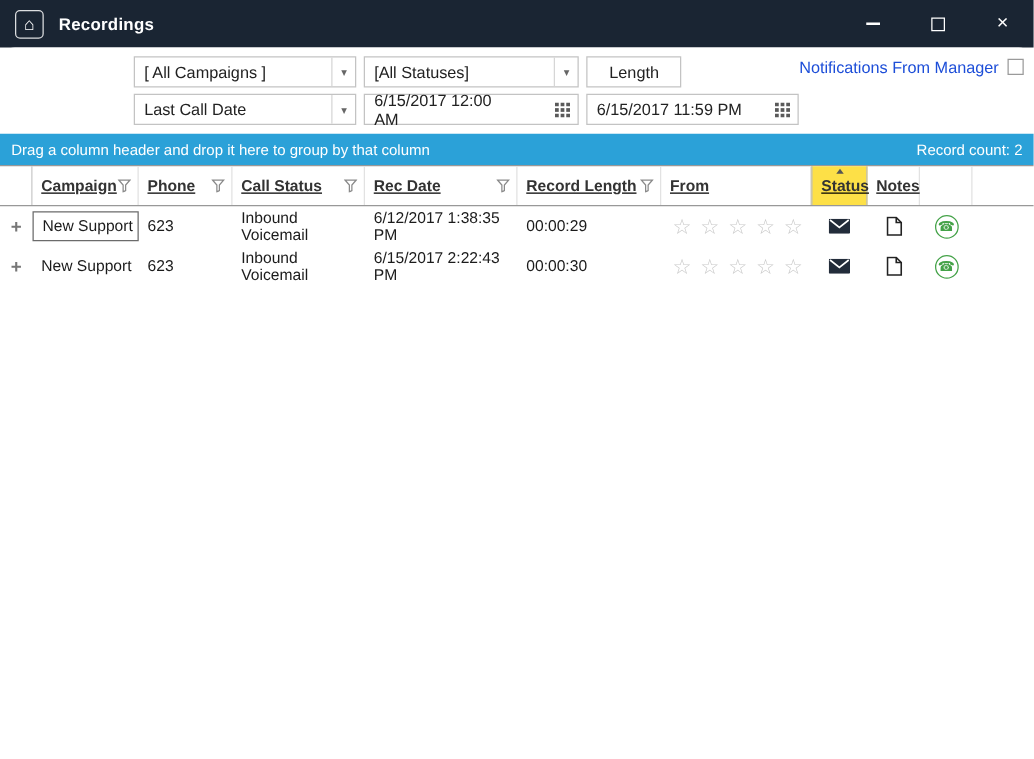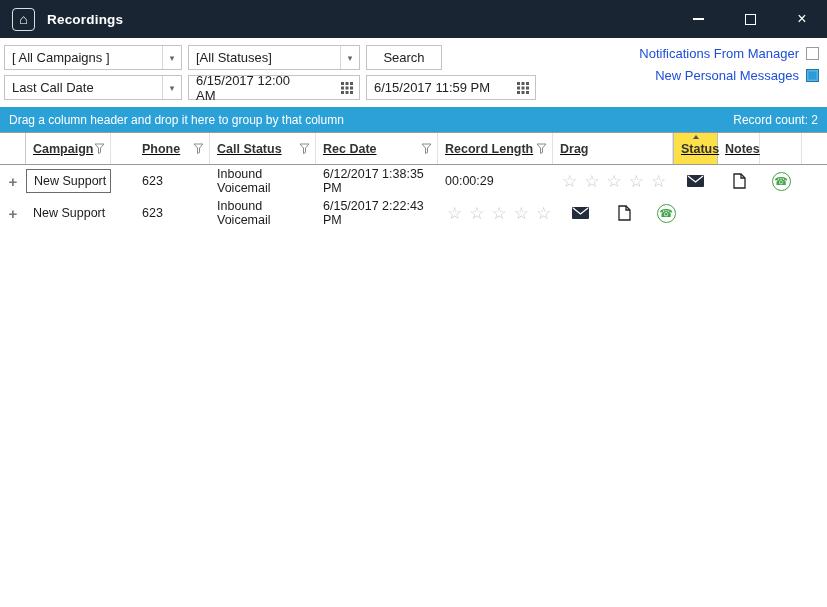--- a/index.html
+++ b/index.html
@@ -14,21 +14,21 @@
               font-size:14px; color:#fff; }
   .app-title { font-size:13.5px; font-weight:bold; margin-left:12px; letter-spacing:.2px; }
   .win-controls { margin-left:auto; display:flex; align-items:center; }
   .win-btn { width:26px; height:26px; margin-left:26px; display:flex; align-items:center;
              justify-content:center; color:#fff; cursor:default; }
   .min-glyph { width:11px; height:1.6px; background:#fff; display:inline-block; }
   .max-glyph { width:11px; height:11px; border:1.4px solid #fff; display:inline-block; }
   .close-glyph { font-size:16px; line-height:1; }
 
   
-  .toolbar { display:flex; justify-content:space-between; padding:7px 8px 7px 4px; background:#fff;border-radius:12px; }
+  .toolbar { display:flex; justify-content:flex-end; padding:7px 8px 7px 4px; background:#fff;border-radius:12px; }
   .toolbar-left { display:flex; flex-direction:column; gap:5px; }
   .toolbar-row { display:flex; gap:6px; }
   .field { height:25px; border:1px solid #c3c3c3; background:#fff; display:flex;
            align-items:center; font-size:13px; color:#222; }
   .dropdown { justify-content:space-between; }
   .dropdown .dd-text { padding-left:7px; }
   .dd-arrow { width:19px; align-self:stretch; display:flex; align-items:center;
               justify-content:center; font-size:9px; color:#666; border-left:1px solid #d6d6d6; }
   .w178 { width:178px; } .w172 { width:172px;gap:44px; } .w170 { width:170px; }
   .datefield { justify-content:space-between; padding:0 6px 0 7px; }
@@ -46,21 +46,21 @@
   
   .grid-header { display:flex; height:33px; border-top:1px solid #989898;
                  border-bottom:1px solid #989898; align-items:stretch;text-decoration:underline; }
   .hcell { display:flex; align-items:center; font-size:12.5px; font-weight:bold; color:#333;
            padding-left:7px; padding-right:5px; border-right:1px solid #e2e2e2; position:relative; }
   .hcell .hlabel { flex:1; }
   .hcell.sorted-col { background:#fde047; border-left:1px solid #bdbdbd; border-right:1px solid #bdbdbd; }
   .sort-arrow { position:absolute; top:2px; left:50%; margin-left:-3px; width:0; height:0;
                 border-left:3.5px solid transparent; border-right:3.5px solid transparent;
                 border-bottom:4.5px solid #555; }
-  .col-exp{width:26px;} .col-campaign{width:85px;} .col-phone{width:75px;margin-left:24px;}
+  .col-exp{width:26px;} .col-campaign{width:85px;} .col-phone{width:75px;}
   .col-callstatus{width:106px;} .col-recdate{width:122px;} .col-reclen{width:115px;}
   .col-rate{width:120px;} .col-status{width:45px;} .col-notes{width:42px;}
   .col-action{width:42px;} .col-filler{flex:1; border-right:none;}
   .hcell.col-exp { border-right:1px solid #c9c9c9; }
 
   .grid-row { display:flex; height:32px; align-items:center; font-size:12.5px; color:#1b1b1b; }
   .gcell { display:flex; align-items:center; padding-left:7px; height:100%; }
   .gcell.center { justify-content:center; padding-left:0; }
   .expander { color:#777; font-size:15px; font-weight:bold; }
   .focused-cell { border:1px solid #6b6b6b; height:24px; align-self:center; }
@@ -96,21 +96,21 @@
   <div class="toolbar-left">
     <div class="toolbar-row">
       <div class="field dropdown w178">
         <span class="dd-text">[ All Campaigns ]</span>
         <span class="dd-arrow">▾</span>
       </div>
       <div class="field dropdown w172">
         <span class="dd-text">[All Statuses]</span>
         <span class="dd-arrow">▾</span>
       </div>
-      <div class="btn">Search</div>
+      <div class="btn">Length</div>
     </div>
     <div class="toolbar-row">
       <div class="field dropdown w178">
         <span class="dd-text">Last Call Date</span>
         <span class="dd-arrow">▾</span>
       </div>
       <div class="field datefield w172">
         <span>6/15/2017 12:00 AM</span>
         <span class="icon-flex">
           <svg width="12" height="12" viewBox="0 0 12 12" fill="#5a5a5a">
@@ -142,24 +142,20 @@
           </svg>
         </span>
       </div>
     </div>
   </div>
   <div class="toolbar-right">
     <div class="check-row">
       <span>Notifications From Manager</span>
       <span class="checkbox"></span>
     </div>
-    <div class="check-row">
-      <span>New Personal Messages</span>
-      <span class="checkbox checked"></span>
-    </div>
   </div>
 </div>
 
 <div class="groupbar">
   <span>Drag a column header and drop it here to group by that column</span>
   <span>Record count: 2</span>
 </div>
 
 <div class="grid-header">
   <div class="hcell col-exp"></div>
@@ -203,21 +199,21 @@
   <div class="hcell col-reclen">
     <span class="hlabel">Record Length</span>
     <span class="icon-flex">
       <svg width="11" height="11" viewBox="0 0 11 11">
           <path d="M1 1 h9 l-3.5 4 v4.5 l-2 1 v-5.5 z" fill="#fff" stroke="#8a8a8a" stroke-width="1"></path>
         </svg>
     </span>
   </div>
 
   <div class="hcell col-rate">
-    <span class="hlabel">Drag</span>
+    <span class="hlabel">From</span>
   </div>
 
   <div class="hcell col-status sorted-col">
     <span class="sort-arrow"></span>
     <span class="hlabel">Status</span>
   </div>
 
   <div class="hcell col-notes">
     <span class="hlabel">Notes</span>
   </div>
@@ -285,20 +281,23 @@
   </div>
   <div class="gcell col-phone">
     <span>623</span>
   </div>
   <div class="gcell col-callstatus">
     <span>Inbound Voicemail</span>
   </div>
   <div class="gcell col-recdate">
     <span>6/15/2017 2:22:43 PM</span>
   </div>
+  <div class="gcell col-reclen">
+    <span>00:00:30</span>
+  </div>
   <div class="gcell col-rate stars">
     <span class="star">☆</span>
     <span class="star">☆</span>
     <span class="star">☆</span>
     <span class="star">☆</span>
     <span class="star">☆</span>
   </div>
   <div class="gcell col-status center">
     <span class="icon-flex">
       <svg width="17" height="12" viewBox="0 0 17 12">

